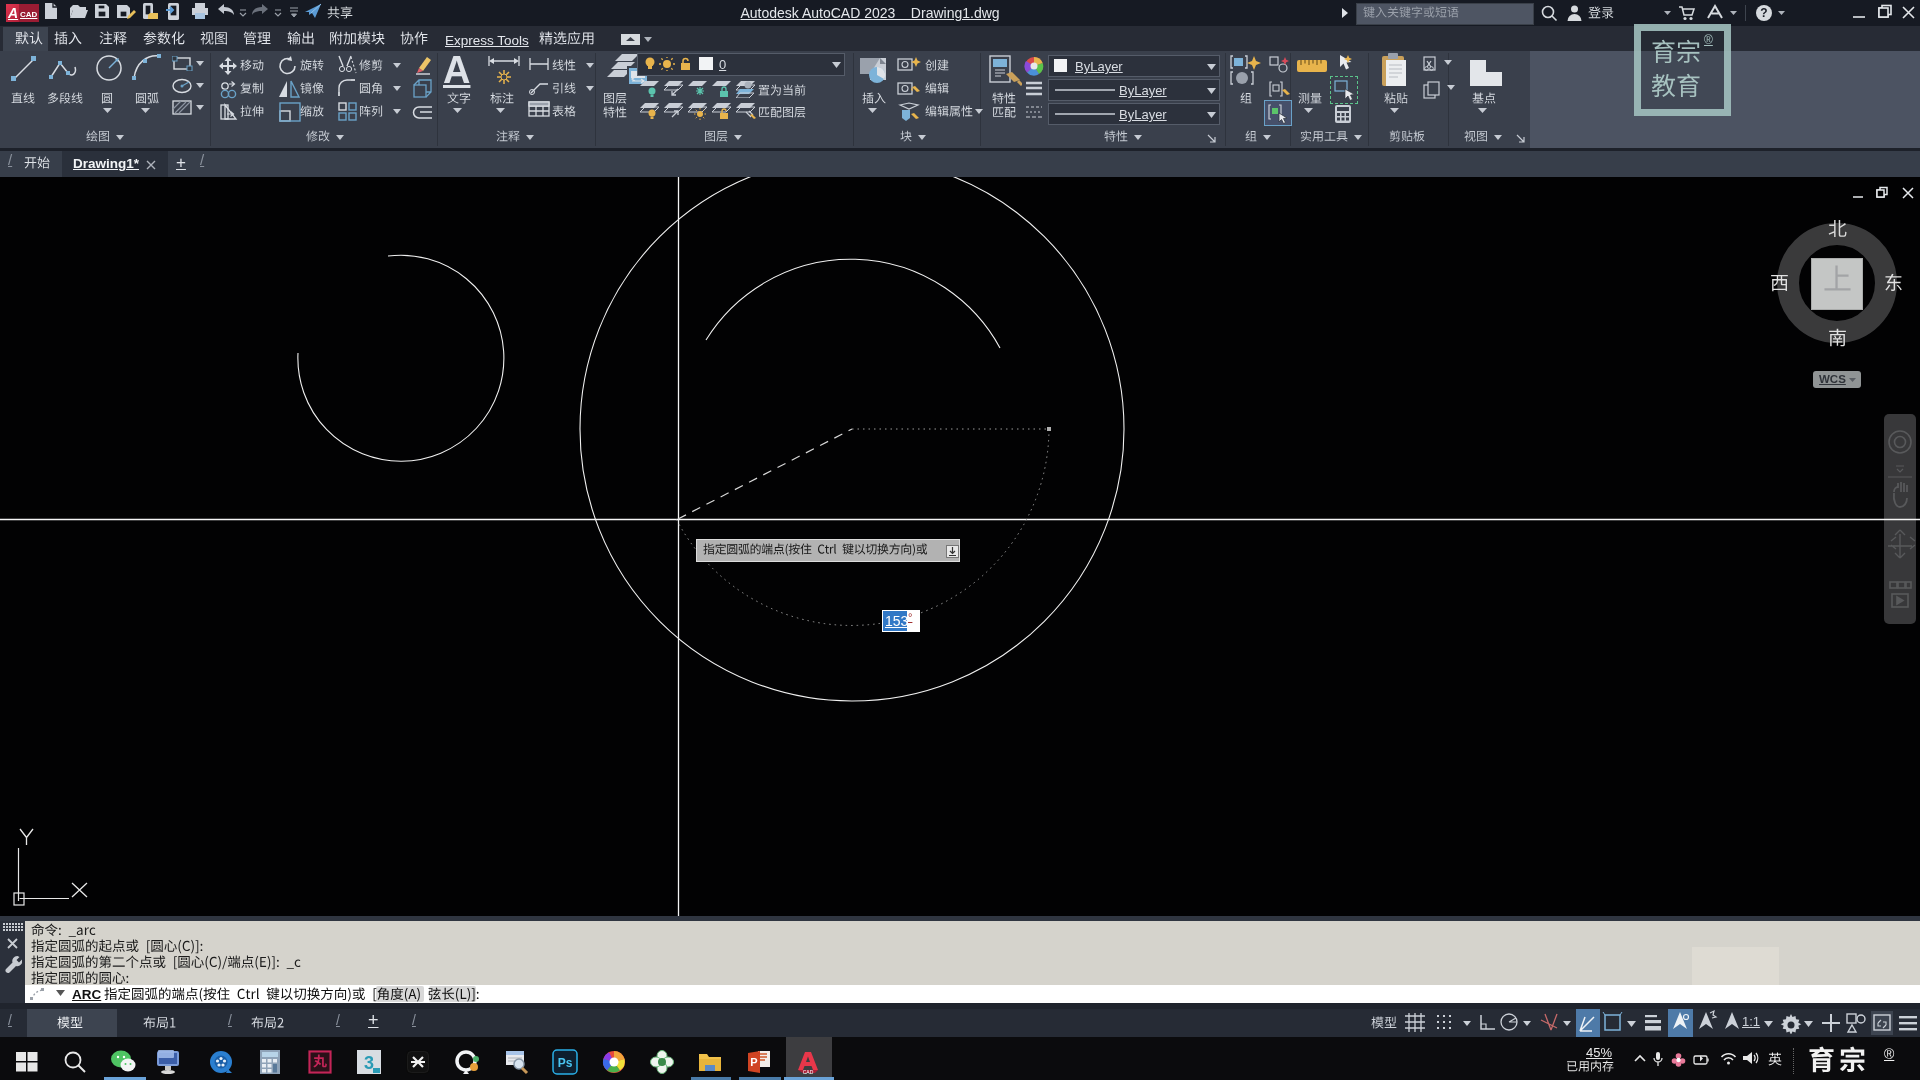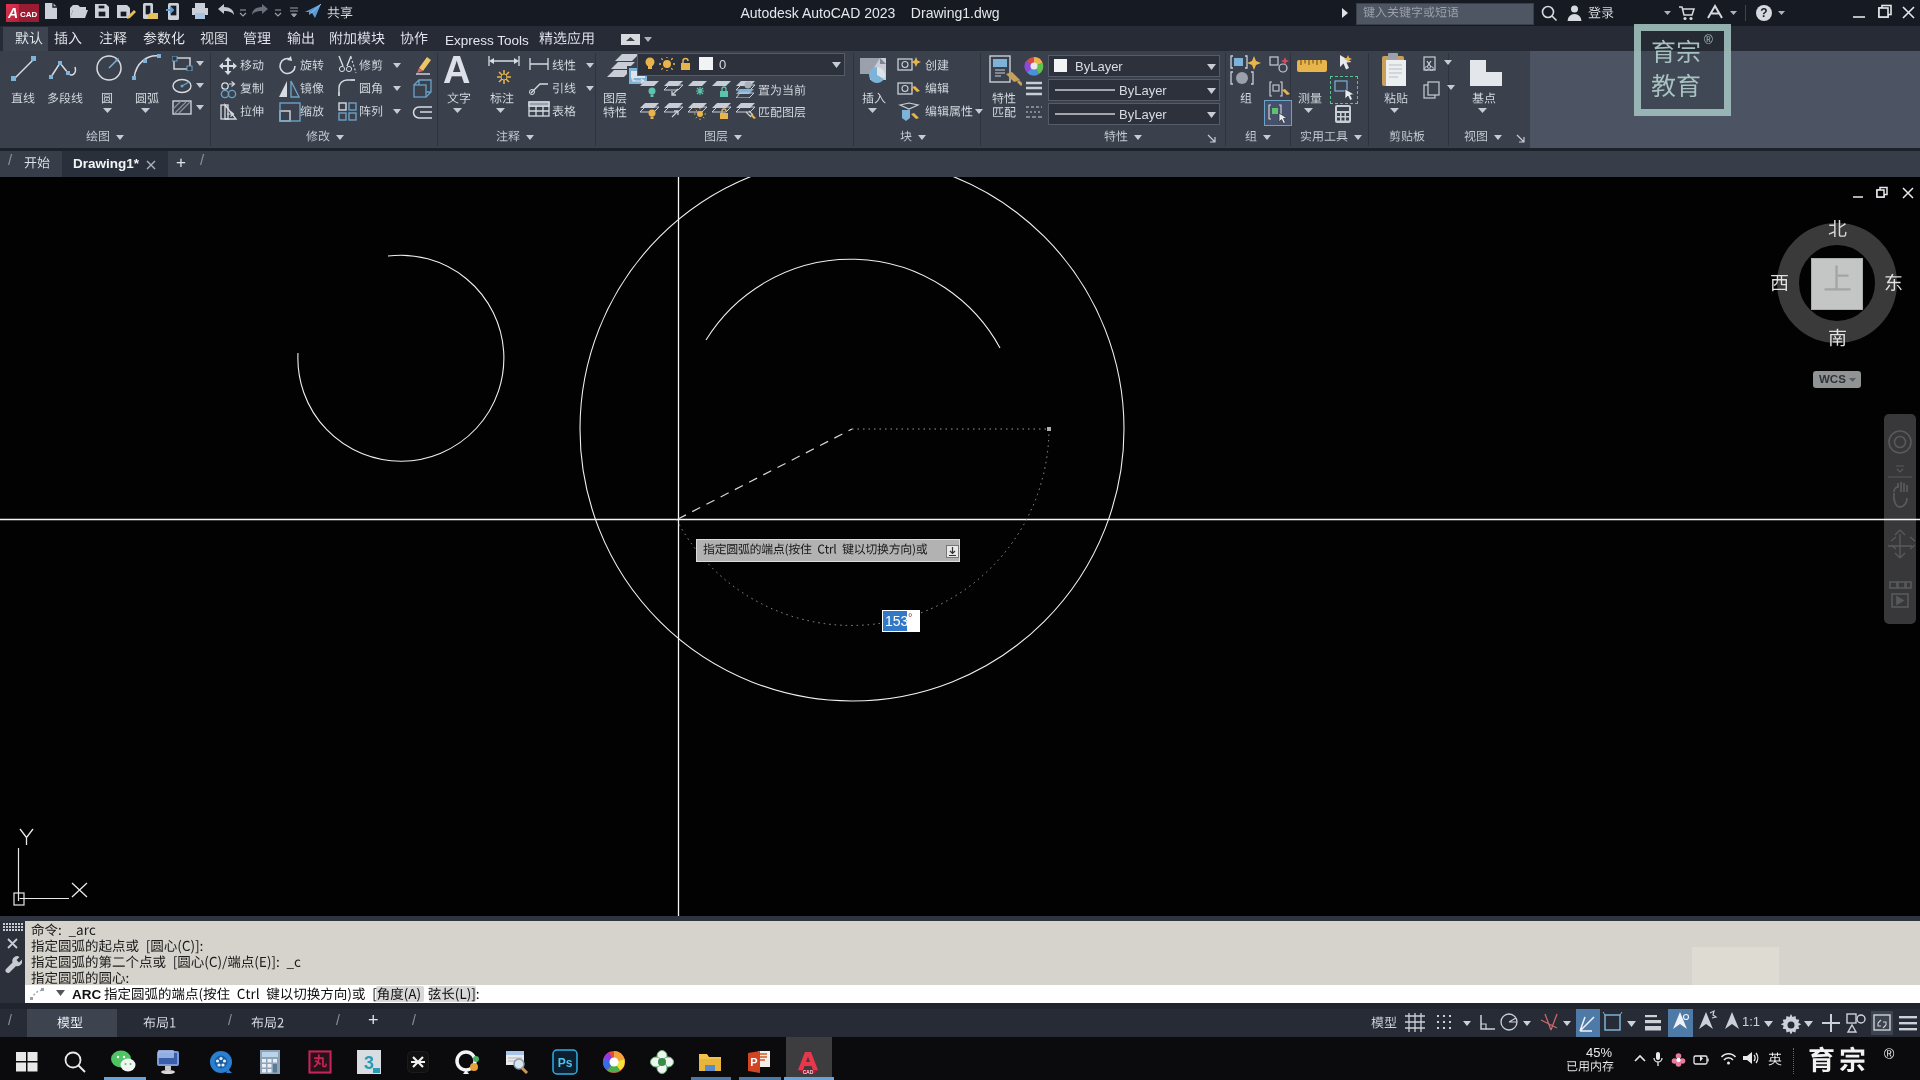--- a/index.html
+++ b/index.html
@@ -1,16 +1,16 @@
 <!DOCTYPE html>
 <html><head><meta charset="utf-8"><style>
 html,body{margin:0;padding:0;background:#000;}
 #root{position:relative;width:1920px;height:1080px;overflow:hidden;background:#030304;font-family:"Liberation Sans",sans-serif;}
 .ab{position:absolute;white-space:nowrap;}
-.lt{font-family:"Liberation Sans",sans-serif;}
+.lt{font-family:"Liberation Sans",sans-serif;text-decoration:underline;}
 svg{display:block;}
 </style></head><body>
 <div id="root">
 <div class="ab" style="left:0px;top:0px;width:1920px;height:26px;background:#161a23;"></div>
     <div class="ab" style="left:6px;top:4px;width:13px;height:18px;background:linear-gradient(135deg,#e03550,#b01f38);"></div>
     <div class="ab" style="left:19px;top:4px;width:20px;height:18px;background:#9a1c33;"></div>
     <div class="ab lt" style="left:8px;top:5px;width:0px;height:0px;font-style:italic;font-weight:bold;font-size:14px;color:#fff;">A</div>
     <div class="ab lt" style="left:20px;top:10px;width:0px;height:0px;font-weight:bold;font-size:8px;color:#fff;">CAD</div>
     <div class="ab" style="left:0px;top:0px;width:340px;height:22px;">
       <svg width="340" height="22" viewBox="0 0 340 22" fill="none" stroke="#ccd1d9" stroke-width="1.3">

